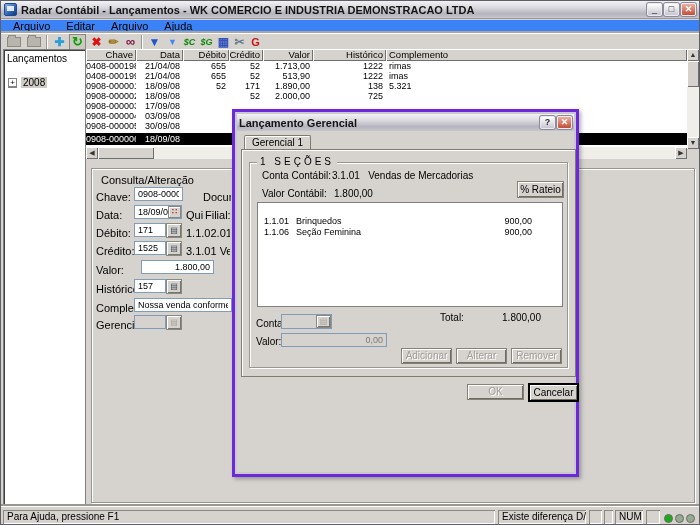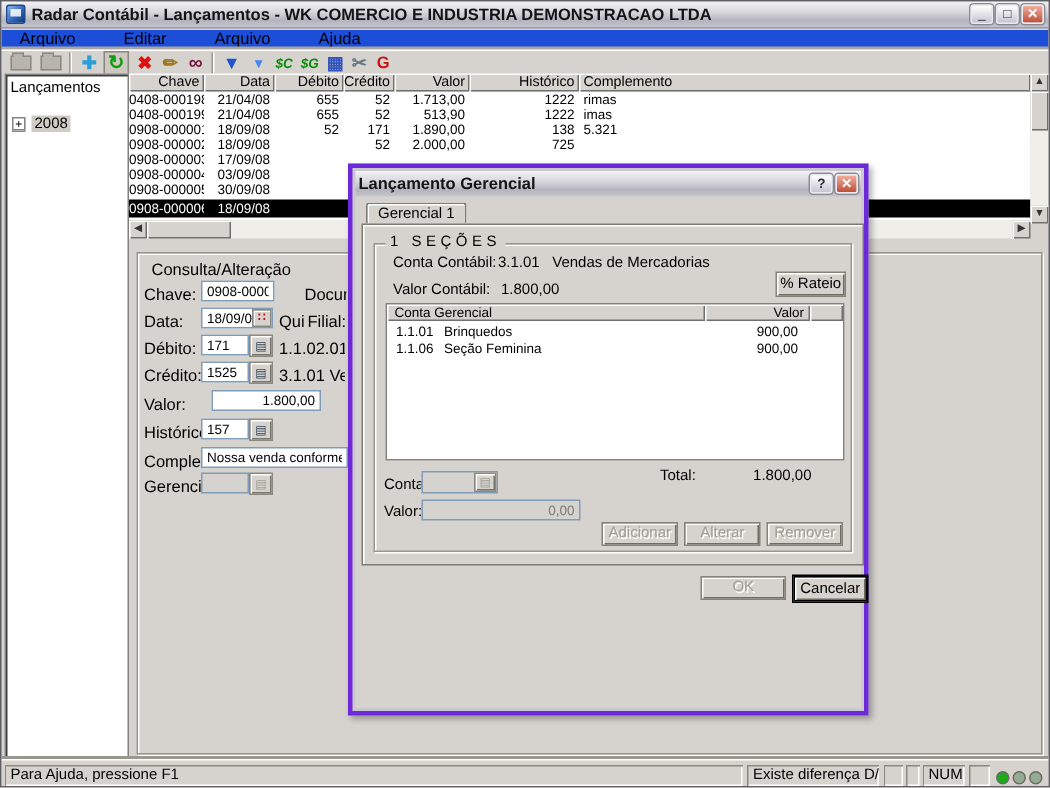--- a/index.html
+++ b/index.html
@@ -10,21 +10,21 @@
   .titlebar{position:absolute;left:0;top:0;width:100%;height:18px;display:flex;align-items:center;padding:0 3px;
     background:linear-gradient(180deg,#f2f2f5 0%,#d9d8de 40%,#b5b3bd 75%,#c7c6ce 100%);border-bottom:1px solid #9a99a2;}
   .title-icon{width:13px;height:13px;margin-right:4px;border:1px solid #1e4a8c;border-radius:2px;
     background:linear-gradient(135deg,#8fb4ef 0%,#2a62b8 60%,#123a78 100%);position:relative;}
   .title-icon::after{content:"";position:absolute;left:2px;top:2px;width:7px;height:5px;background:#fff;opacity:.85;}
   .title-text{flex:1;font-weight:bold;font-size:11px;color:#141414;white-space:nowrap;overflow:hidden;}
   .tb-btn{width:15px;height:13px;margin-left:2px;border:1px solid #eceaf0;border-radius:2px;font-size:9px;line-height:11px;
     text-align:center;color:#2a2a2a;background:linear-gradient(180deg,#ffffff,#c7c6d1);box-shadow:0 0 0 1px #8d8c96;}
   .tb-btn.close{background:linear-gradient(180deg,#efae9d,#c14e38);color:#fff;font-weight:bold;}
   
-  .menubar{position:absolute;left:0;top:19px;width:100%;height:14px;display:flex;gap:16px;padding-left:4px;background:#1d4ed8;}
+  .menubar{position:absolute;left:0;top:19px;width:100%;height:14px;display:flex;gap:0;padding-left:4px;background:#3b82f6;}
   .menu-item{padding:0 8px;font-size:11px;line-height:13px;}
   .toolbar{position:absolute;left:0;top:32px;width:100%;height:16px;background:#d6d3ce;
     border-top:1px solid #fff;box-shadow:0 -2px 0 #a8a59f;}
   .tool{position:absolute;top:0;width:17px;height:16px;display:flex;align-items:center;justify-content:center;
     font-size:12px;font-weight:bold;line-height:16px;}
   .tool.boxed{border:1px solid #8a877f;background:#cdc9c2;}
   .tsep{position:absolute;top:1px;width:2px;height:14px;border-left:1px solid #9b988f;border-right:1px solid #fff;}
   .fold{position:absolute;top:3px;width:14px;height:10px;background:#b8b5ae;border:1px solid #8d8a82;}
   .fold::before{content:"";position:absolute;left:0;top:-3px;width:6px;height:2px;background:#b8b5ae;border:1px solid #8d8a82;border-bottom:none;}
   .ti-add{color:#2a9fd8;}.ti-refresh{color:#0aa00a;font-size:13px;}.ti-del{color:#e01010;}
@@ -228,23 +228,20 @@
     <div class="lbl" style="left:22px;top:44px;letter-spacing:3px;font-size:10px;background:#d6d3ce;padding:0 3px;">1 SEÇÕES</div>
 
     <div class="lbl" style="left:27px;top:58px;font-size:10px;">Conta Contábil:</div>
     <div class="lbl" style="left:97px;top:58px;font-size:10px;">3.1.01   Vendas de Mercadorias</div>
     <div class="btn" style="left:282px;top:54px;width:47px;height:17px;line-height:15px;margin-top:15px;">% Rateio</div>
 
     <div class="lbl" style="left:27px;top:76px;font-size:10px;">Valor Contábil:</div>
     <div class="lbl" style="left:99px;top:76px;font-size:10px;">1.800,00</div>
 
     <div class="dgrid">
-      <div class="dg-h">
-        <span class="dg-hcell" style="width:212px;padding-left:5px;">Conta Gerencial</span><span class="dg-hcell" style="width:70px;text-align:right;padding-right:4px;">Valor</span><span class="dg-hcell" style="width:22px;"></span>
-      </div>
       <div class="dg-row" style="top:13px;">
         <span class="dcode">1.1.01</span>
         <span class="dname">Brinquedos</span>
         <span class="dval">900,00</span>
       </div>
       <div class="dg-row" style="top:24px;">
         <span class="dcode">1.1.06</span>
         <span class="dname">Seção Feminina</span>
         <span class="dval">900,00</span>
       </div>

